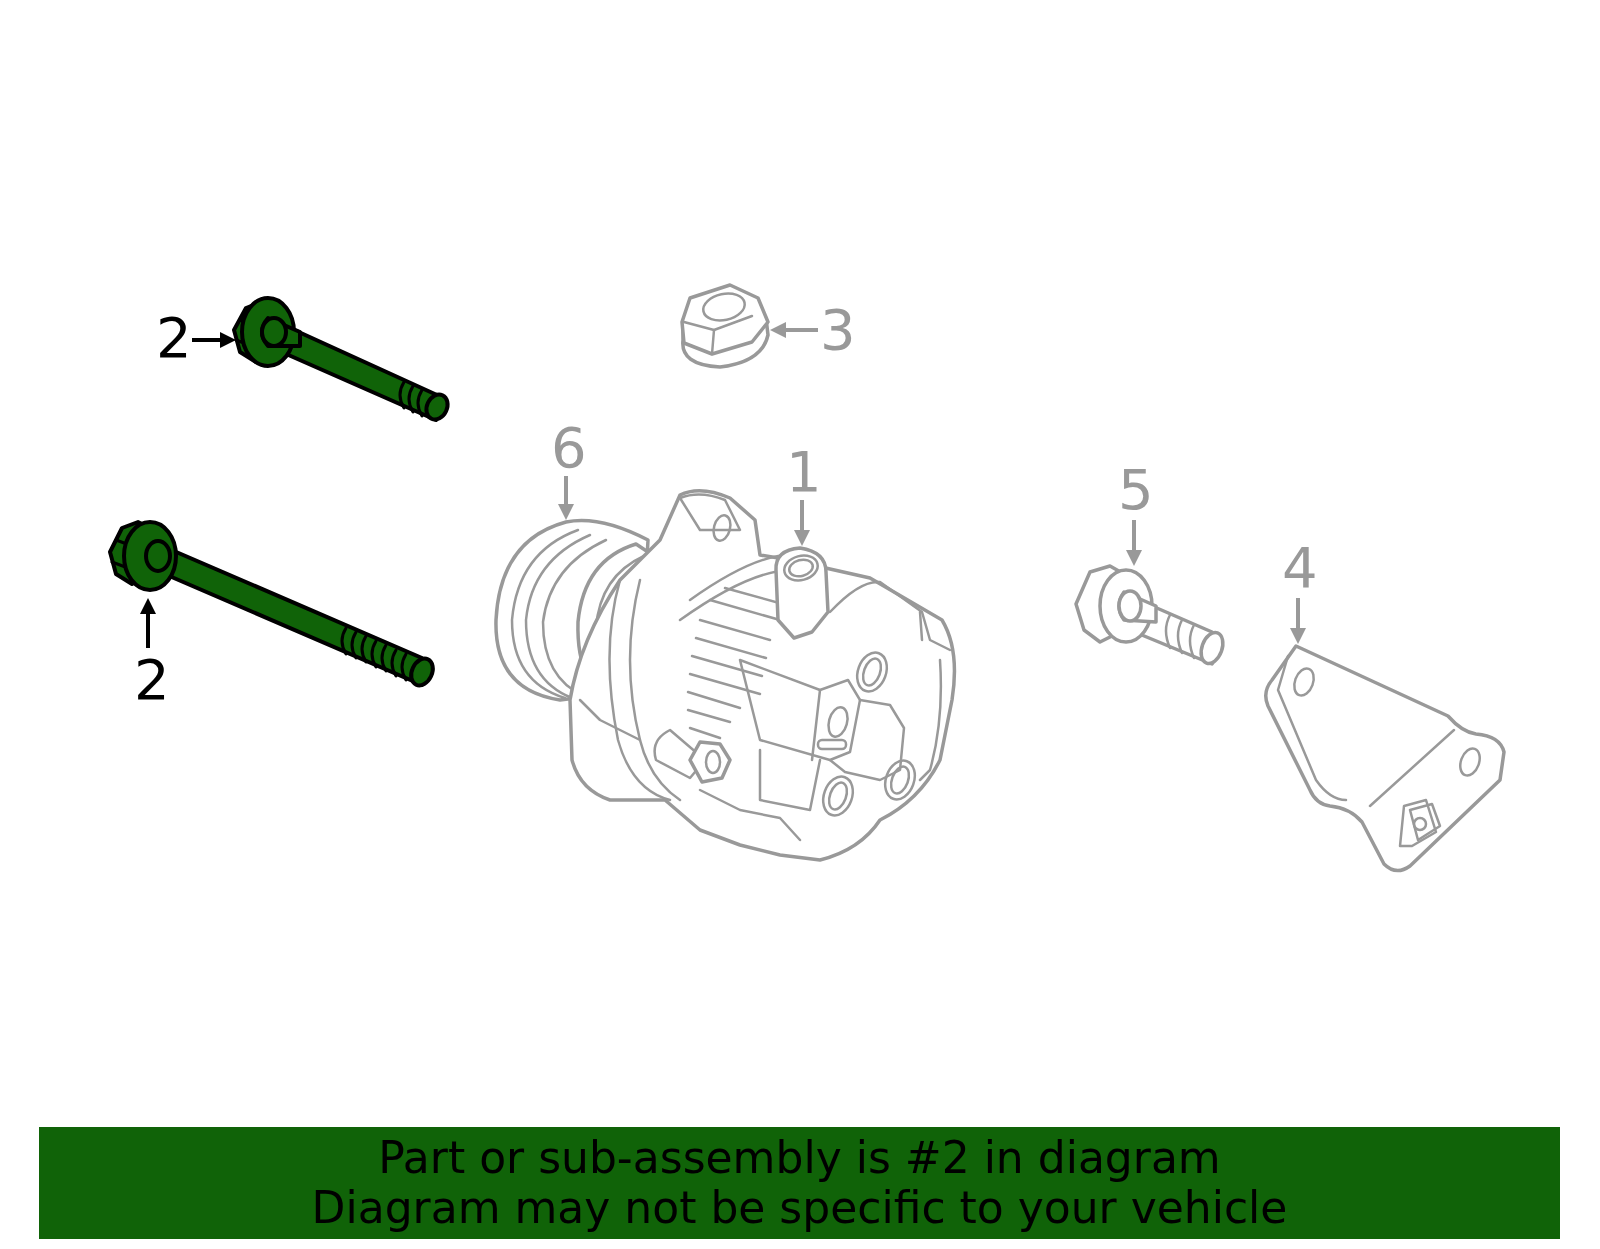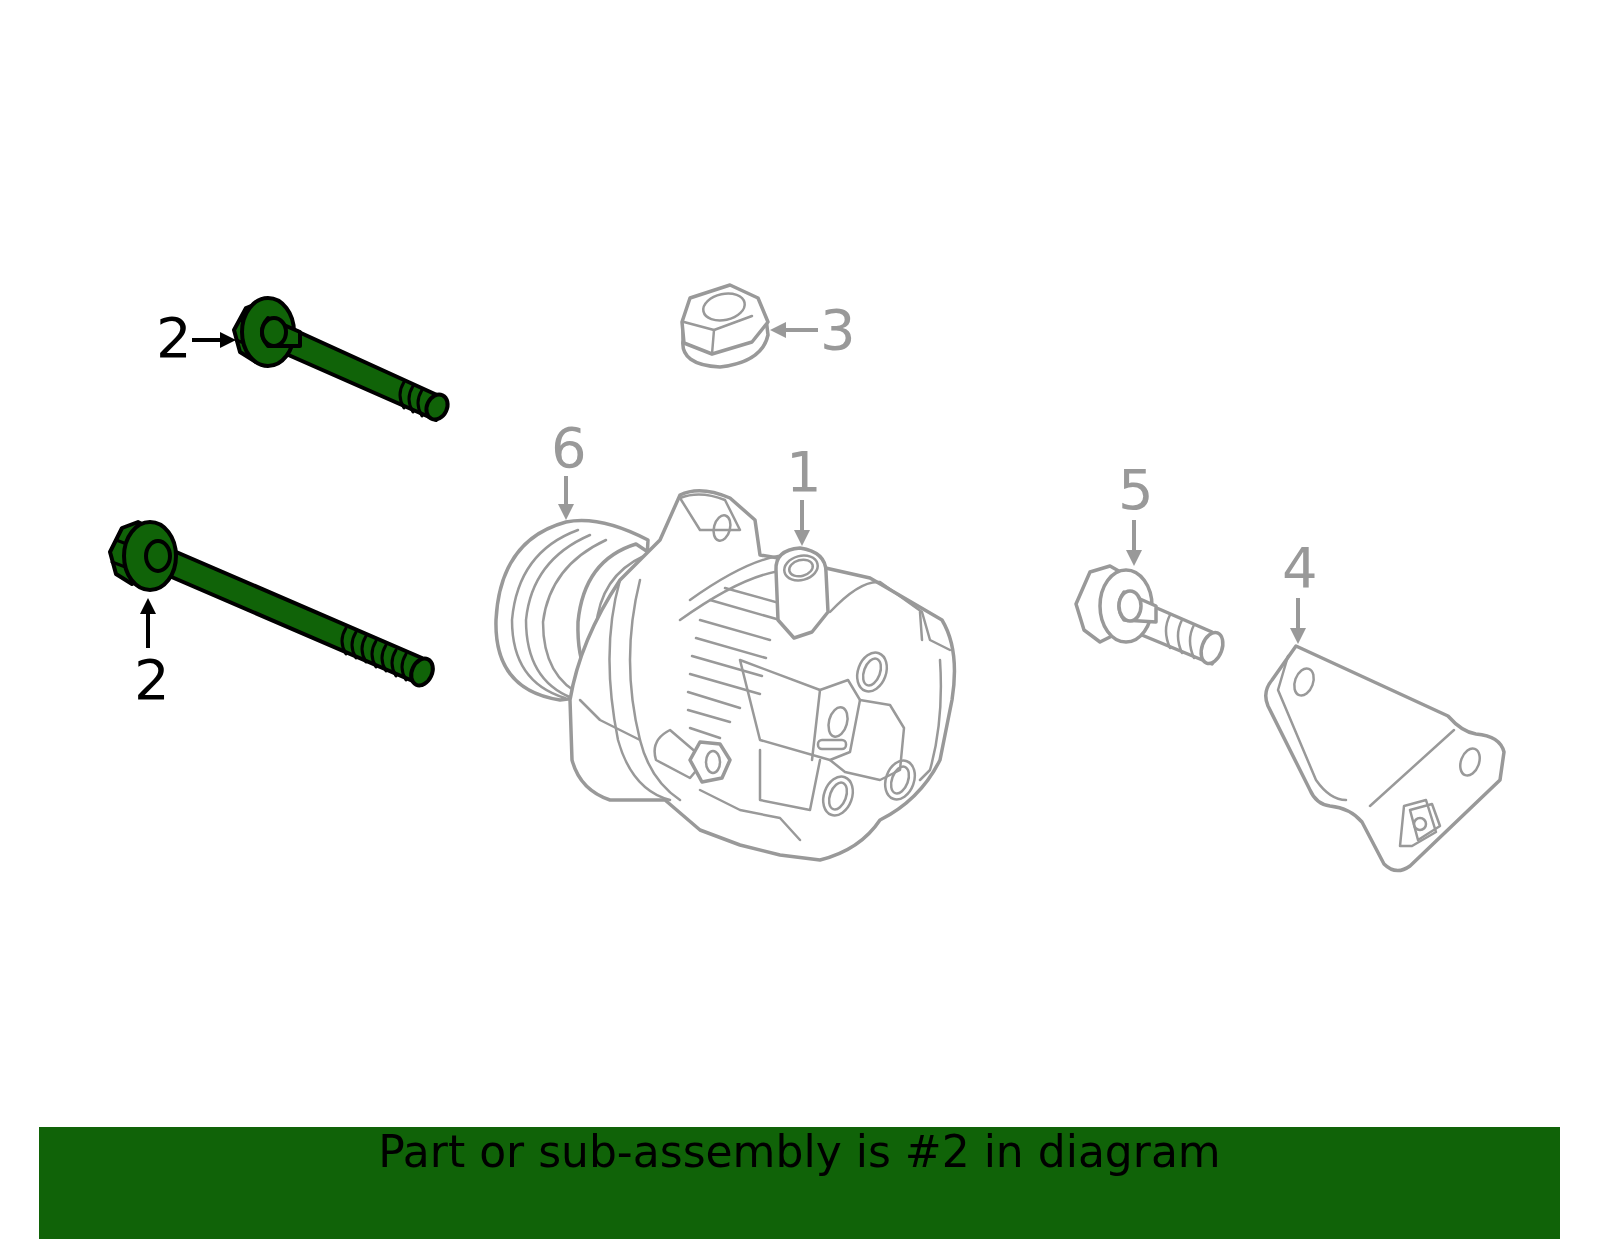--- a/index.html
+++ b/index.html
@@ -32,20 +32,21 @@
     .banner {
       position: absolute;
       left: 39px;
       top: 1127px;
       width: 1521px;
       height: 112px;
       background: #106308;
       display: flex;
       flex-direction: column;
       align-items: center;
+      justify-content: center;
       color: #000000;
       font-family: "DejaVu Sans", sans-serif;
       font-size: 44px;
       line-height: 50px;
       text-align: center;
     }
     .gray { fill: #ffffff; stroke: #999999; stroke-width: 3.5; stroke-linejoin: round; stroke-linecap: round; }
     .gray-thin { fill: none; stroke: #999999; stroke-width: 2.5; stroke-linejoin: round; stroke-linecap: round; }
     .green { fill: #106308; stroke: #000000; stroke-width: 4; stroke-linejoin: round; stroke-linecap: round; }
     .green-line { fill: none; stroke: #000000; stroke-width: 3; stroke-linecap: round; }
@@ -222,13 +223,14 @@
 <div class="callout-label highlight" style="left:156px; top:310px;">2</div>
 <div class="callout-label highlight" style="left:134px; top:652px;">2</div>
 <div class="callout-label muted" style="left:820px; top:302px;">3</div>
 <div class="callout-label muted" style="left:551px; top:420px;">6</div>
 <div class="callout-label muted" style="left:786px; top:444px;">1</div>
 <div class="callout-label muted" style="left:1118px; top:462px;">5</div>
 <div class="callout-label muted" style="left:1282px; top:540px;">4</div>
 
 <div class="banner">
   <div>Part or sub-assembly is #2 in diagram</div>
+  <div>Diagram may not be specific to your vehicle</div>
 </div>
 
 </body></html>

